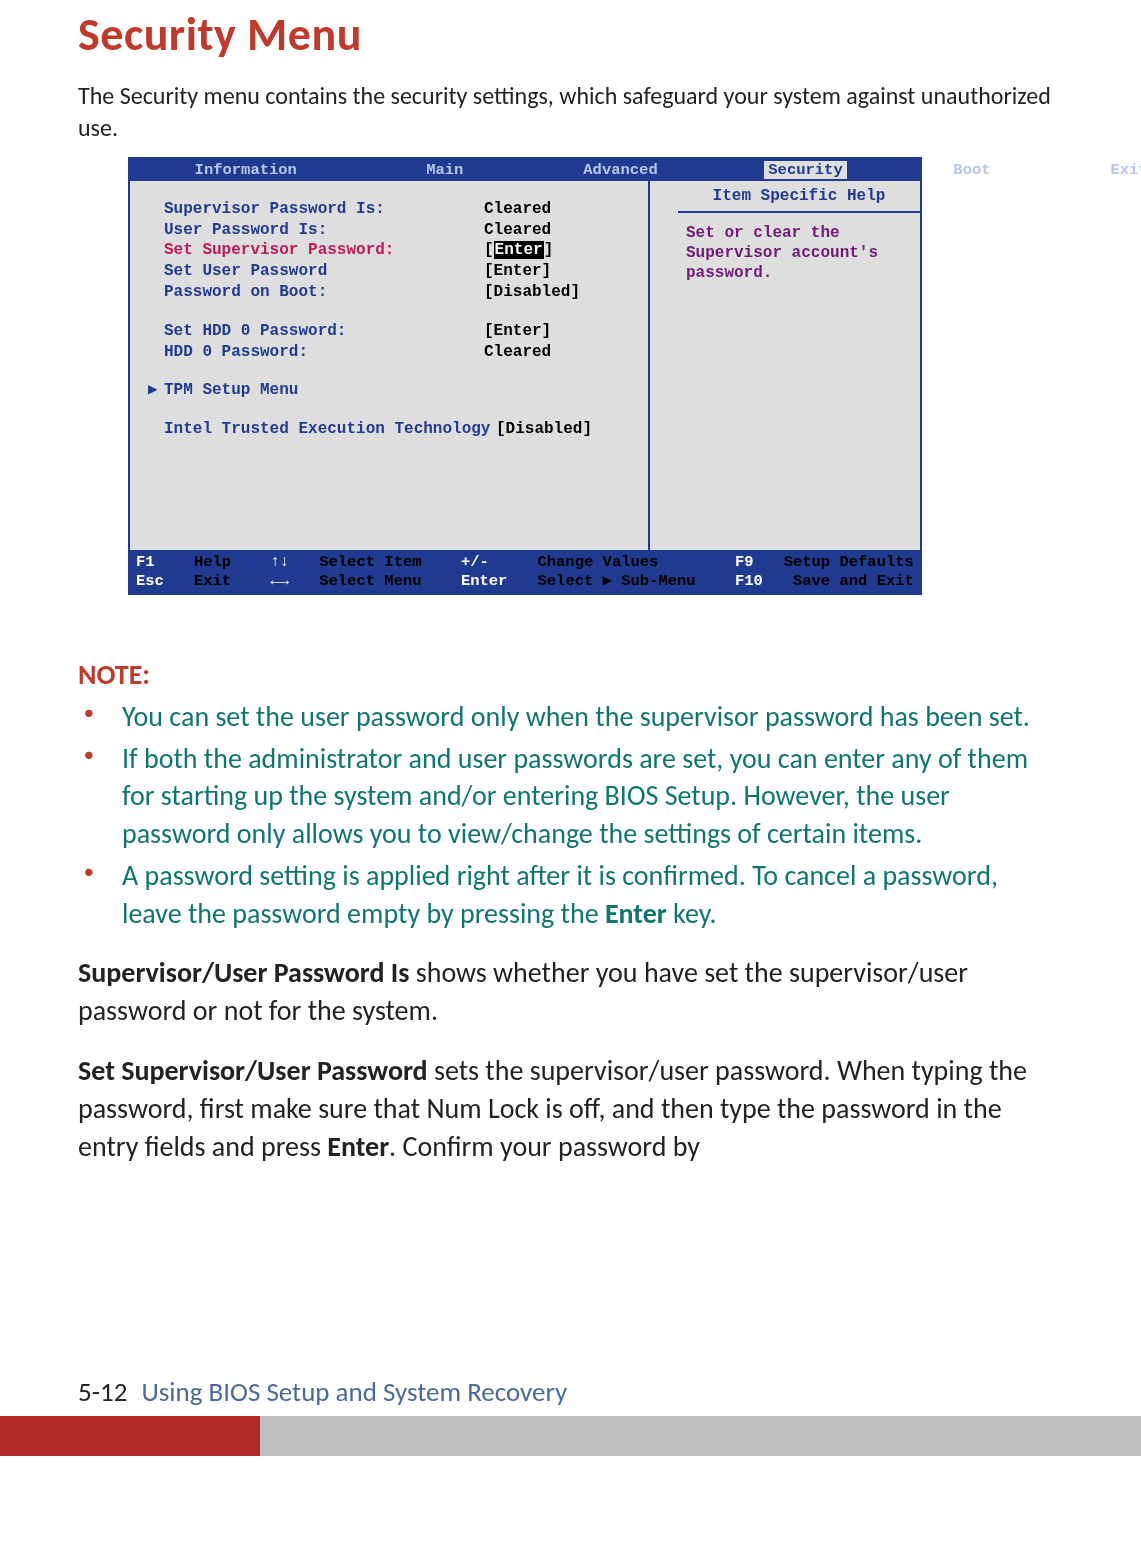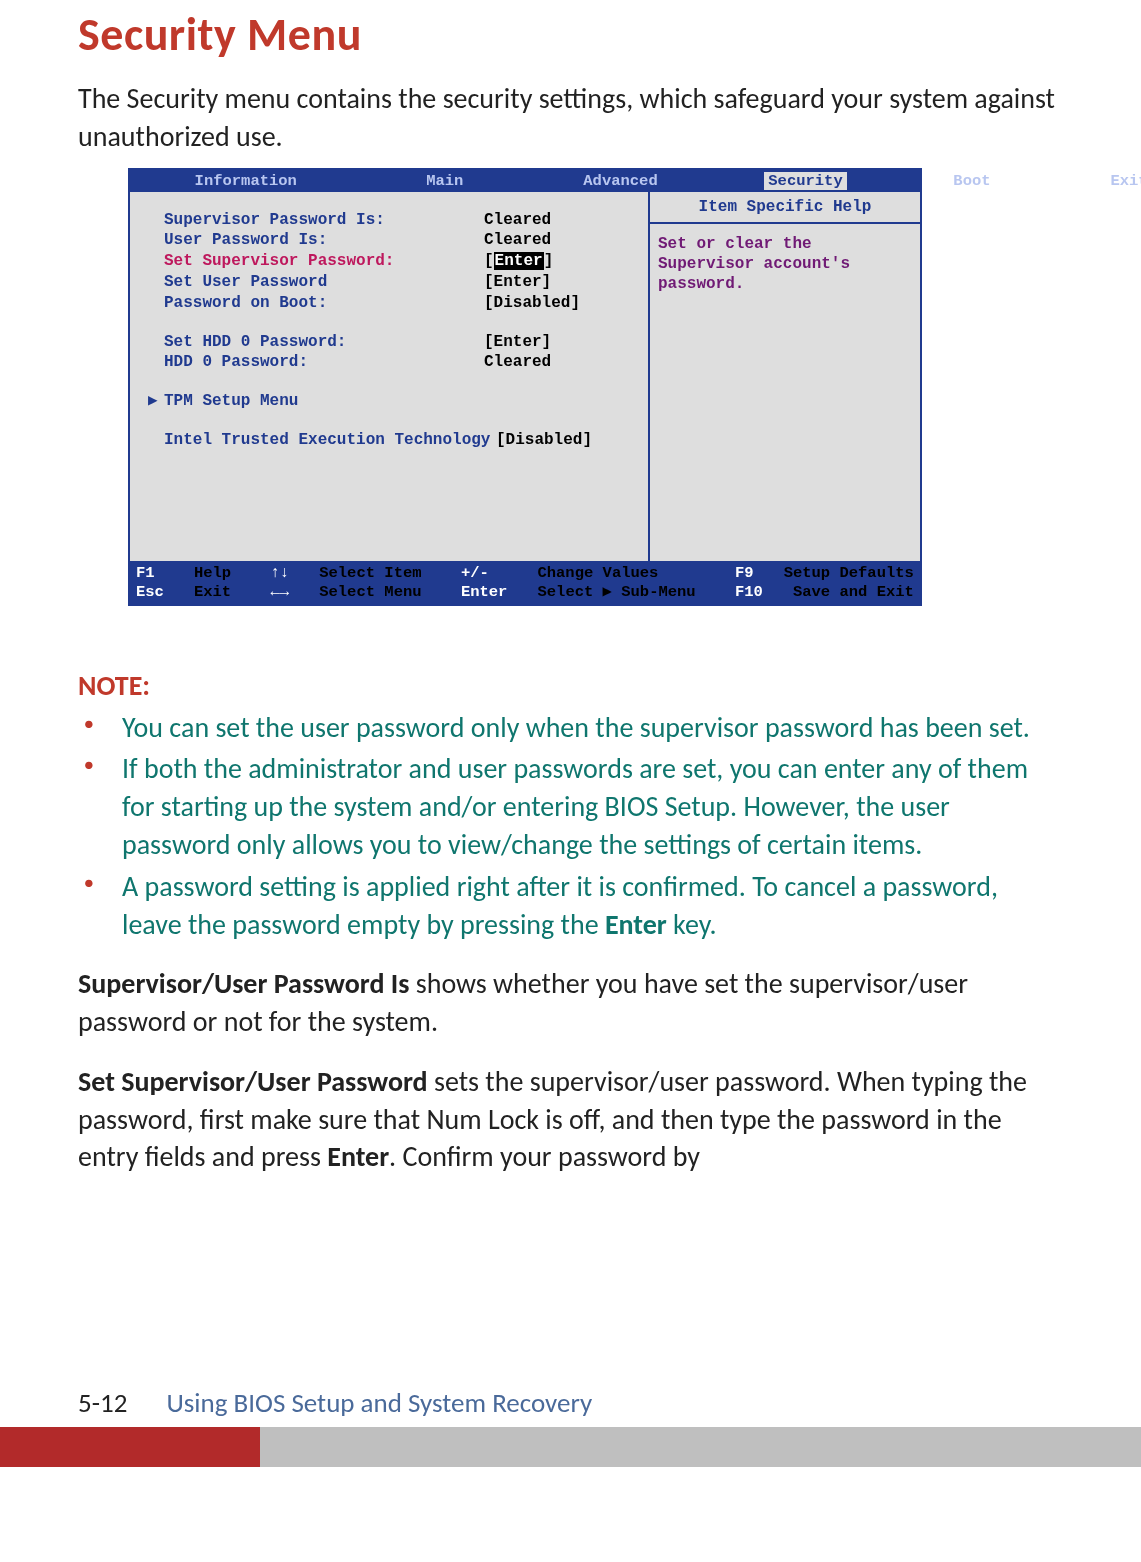--- a/index.html
+++ b/index.html
@@ -15,21 +15,21 @@
     box-sizing: border-box;
   }
   h1.title {
     color: #c0392b;
     font-weight: 700;
     font-size: 46px;
     margin: 6px 0 18px 0;
     letter-spacing: 0.5px;
   }
   p.intro {
-    font-size: 28px;
+    font-size: 24px;
     margin: 8px 0 12px 0;
     line-height: 1.35;
   }
   
   .bios {
     width: 790px;
     margin: 8px 0 0 50px;
     border: 2px solid #203a8f;
     font-family: "Courier New", monospace;
     font-weight: bold;
@@ -78,20 +78,21 @@
     color: #000;
   }
   .bios .sel {
     background: #000;
     color: #fff;
     padding: 0 1px;
   }
   .bios .right {
     flex: 1;
     color: #203a8f;
+    margin-left: 28px;
   }
   .bios .right .hdr {
     text-align: center;
     padding: 6px 0;
     border-bottom: 2px solid #203a8f;
     color: #203a8f;
   }
   .bios .right .help {
     padding: 10px 8px;
     font-weight: bold;
@@ -153,21 +154,21 @@
 
   
   .page-footer {
     margin-top: 210px;
   }
   .page-footer .line1 {
     font-size: 27px;
     color: #3a3a3a;
     padding: 0 0 8px 2px;
   }
-  .page-footer .line1 .pn { color: #222; margin-right: 33px; }
+  .page-footer .line1 .pn { color: #222; margin-right: 8px; }
   .page-footer .line1 .sect { color: #4a6a9a; }
   .page-footer .bars { display: flex; height: 40px; }
   .page-footer .bar-red { width: 260px; background: #b22a2a; }
   .page-footer .bar-gray { flex: 1; background: #bfbfbf; }
 </style>
 </head>
 <body>
 
 <div class="page">
   <h1 class="title">Security Menu</h1>

